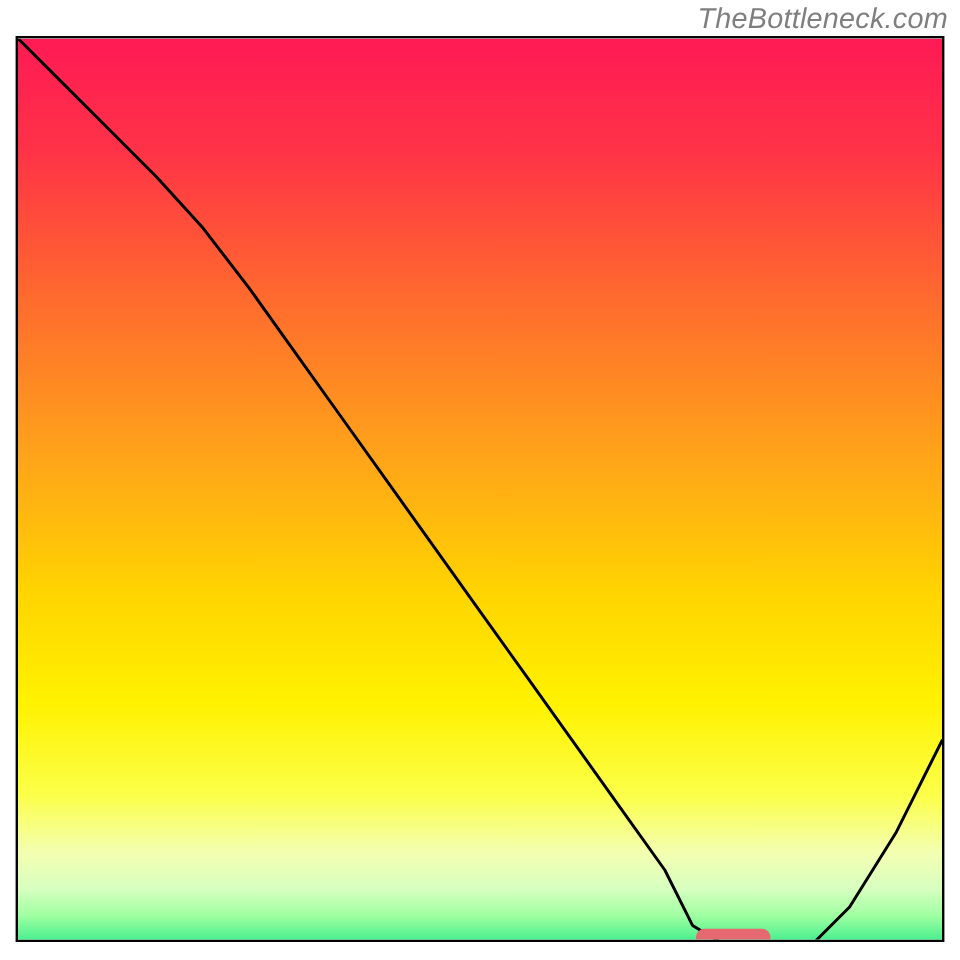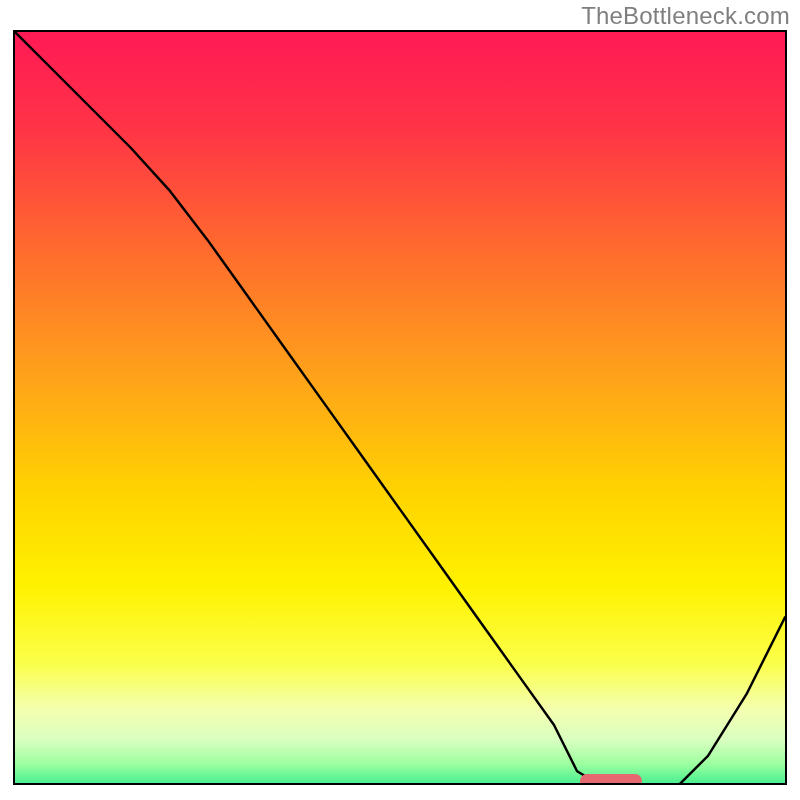--- a/index.html
+++ b/index.html
@@ -11,20 +11,21 @@
   }
   .watermark {
     position: absolute;
     top: 2px;
     right: 10px;
     font-family: Arial, Helvetica, sans-serif;
     font-size: 24px;
     font-weight: 500;
     color: #7f7f7f;
     letter-spacing: 0.2px;
+    font-style: italic;
   }
   .plot {
     position: absolute;
     left: 13px;
     top: 30px;
     width: 774px;
     height: 755px;
     border: 2.5px solid #000;
     overflow: hidden;
   }

